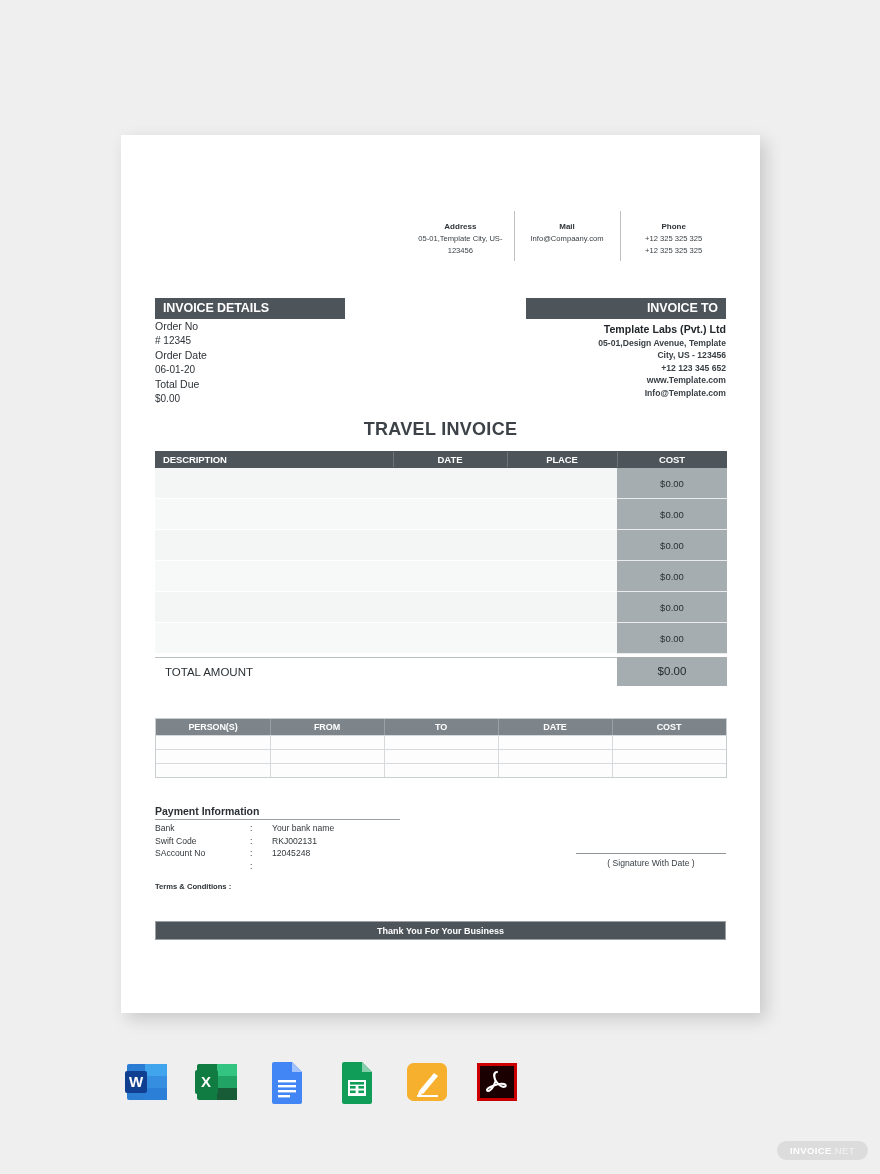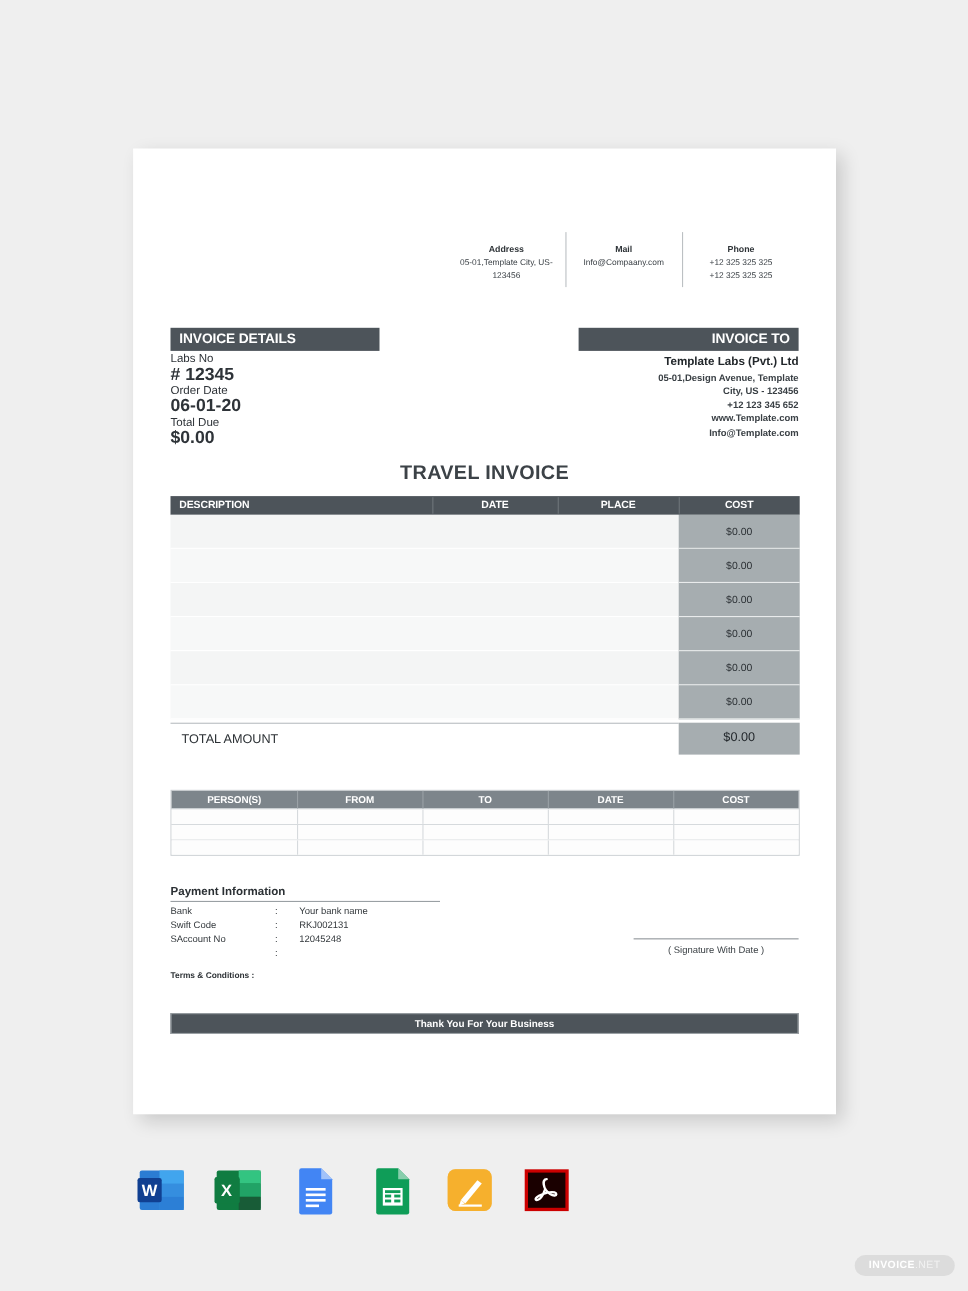--- a/index.html
+++ b/index.html
@@ -48,21 +48,21 @@
   .ccol .ct { font-size: 8px; font-weight: bold; color: #2f3438; line-height: 12px; margin-top: 12px; }
   .ccol .cv { font-size: 7.6px; color: #3b4146; line-height: 11.5px; }
 
   
   .det-left { position: absolute; left: 34px; top: 163px; width: 190px; }
   .bar-dark {
     background: #4d545a; color: #fff; font-size: 12.5px; font-weight: bold;
     padding: 3px 8px; line-height: 15px; letter-spacing: -0.1px;
   }
   .det-left .line { font-size: 10.5px; color: #2e3338; line-height: 14.6px; }
-  .det-left .line.b { font-weight: bold; font-size: 16px; }
+  .det-left .line.b { font-weight: normal; font-size: 10px; }
 
   .det-right { position: absolute; right: 34px; top: 163px; width: 200px; text-align: right; }
   .det-right .bar-dark { text-align: right; }
   .det-right .co { font-size: 10.6px; font-weight: bold; color: #22272b; line-height: 16px; margin-top: 2px; }
   .det-right .ln { font-size: 8.6px; font-weight: bold; color: #3a4045; line-height: 12.4px; }
 
   
   .doc-title {
     position: absolute; left: 0; right: 0; top: 284px;
     text-align: center; font-size: 18px; font-weight: bold;
@@ -176,21 +176,21 @@
         <div class="ccol">
           <div class="ct">Phone</div>
           <div class="cv">+12 325 325 325</div>
           <div class="cv">+12 325 325 325</div>
         </div>
       </div>
     </div>
 
     <div class="det-left">
       <div class="bar-dark">INVOICE DETAILS</div>
-      <div class="line">Labs No</div>
+      <div class="line">Order No</div>
       <div class="line b">#  12345</div>
       <div class="line">Order Date</div>
       <div class="line b">06-01-20</div>
       <div class="line">Total Due</div>
       <div class="line b">$0.00</div>
     </div>
 
     <div class="det-right">
       <div class="bar-dark">INVOICE TO</div>
       <div class="co">Template Labs (Pvt.) Ltd</div>

